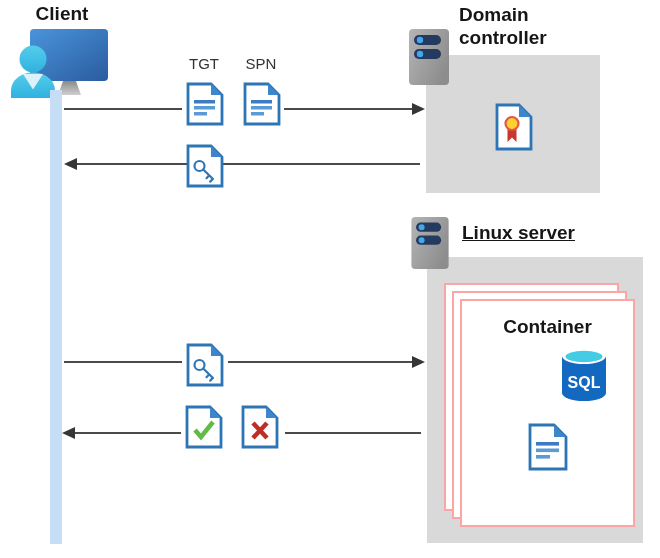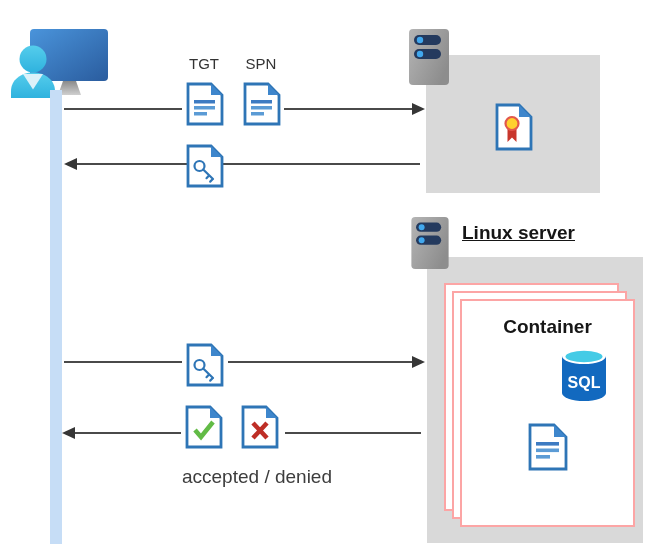--- a/index.html
+++ b/index.html
@@ -17,20 +17,21 @@
            border-right:13px solid #363636;}
   .card{background:#fff;border:2px solid #fca5a5;width:171px;height:224px;}
   .center-text{text-align:center;}
   svg{display:block;}
 </style>
 </head>
 <body>
 
 <div id="canvas">
 
+  <div class="abs heading center-text" style="left:14px;top:2px;width:96px;">Client</div>
 
   <div class="abs" style="left:6px;top:24px;">
     <svg width="104" height="76" viewBox="0 0 104 76">
       <defs>
         <linearGradient id="gmon" x1="0" y1="0" x2="1" y2="1">
           <stop offset="0" stop-color="#4A94DB"></stop>
             <stop offset="1" stop-color="#2A5C9E"></stop>
         </linearGradient>
         <linearGradient id="gstand" x1="0" y1="0" x2="0" y2="1">
           <stop offset="0" stop-color="#8A8A8A"></stop>
@@ -109,20 +110,21 @@
             <stop offset="1" stop-color="#8D8D8D"></stop>
         </linearGradient>
       </defs>
       <rect x="1" y="1" width="40" height="56" rx="4" fill="url(#gsrv1)"></rect>
       <rect x="6" y="7" width="27" height="10" rx="5" fill="#243A5E"></rect>
       <circle cx="12" cy="12" r="3.2" fill="#41A8EE"></circle>
       <rect x="6" y="21" width="27" height="10" rx="5" fill="#243A5E"></rect>
       <circle cx="12" cy="26" r="3.2" fill="#41A8EE"></circle>
     </svg>
   </div>
+  <div class="abs heading" style="left:459px;top:3px;width:120px;">Domain controller</div>
 
   <div class="abs" style="left:495px;top:103px;">
     <svg width="38" height="48" viewBox="0 0 38 48">
       <path d="M2 2 L24 2 L36 14 L36 46 L2 46 Z" fill="#fff" stroke="#2E75B6" stroke-width="2.8"></path>
       <path d="M24 2 L36 14 L24 14 Z" fill="#3E86CC"></path>
       <g>
         <path d="M12.5 25 V39 L17 34.6 L21.5 39 V25 Z" fill="#C8362C"></path>
         <circle cx="17" cy="20.5" r="6.5" fill="#FFD02E" stroke="#E2574C" stroke-width="2.2"></circle>
       </g>
     </svg>
@@ -201,15 +203,14 @@
   </div>
 
   <div class="abs" style="left:241px;top:405px;">
     <svg width="38" height="44" viewBox="0 0 38 44">
       <path d="M2 2 L25 2 L36 13 L36 42 L2 42 Z" fill="#fff" stroke="#2E75B6" stroke-width="2.8"></path>
       <path d="M25 2 L36 13 L25 13 Z" fill="#3E86CC"></path>
       <path d="M12 18 L26 33 M26 18 L12 33" stroke="#BE2E26" stroke-width="4.5" fill="none"></path>
     </svg>
   </div>
 
-  <div class="abs center-text" style="left:117px;top:466px;width:280px;font-size:19px;color:#3d3d3d;">accepted / denied</div>
 
 </div>
 
 </body></html>

